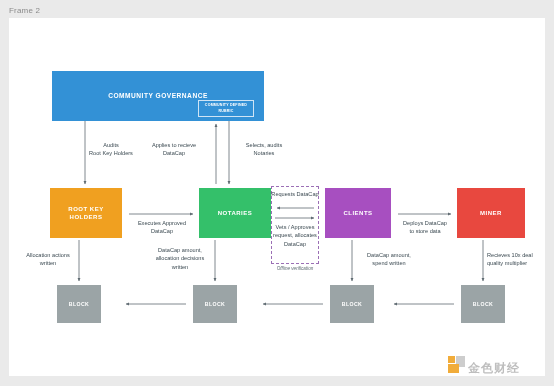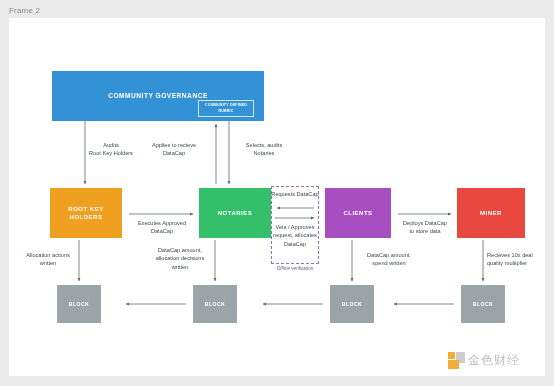--- a/index.html
+++ b/index.html
@@ -77,21 +77,21 @@
     width: 48px; height: 78px;
     border: 1px dashed #9b6fb5;
   }
 
   #wm { position: absolute; left: 448px; top: 352px; display: flex; align-items: center; gap: 3px; opacity: .92; }
   #wm-logo { position: relative; width: 17px; height: 17px; }
   #wm-logo .sq { position: absolute; }
   #wm-logo .s1 { left: 0; top: 0; width: 7px; height: 7px; background: #f0a62a; }
   #wm-logo .s2 { left: 8px; top: 0; width: 9px; height: 11px; background: #c9c9c9; }
   #wm-logo .s3 { left: 0; top: 8px; width: 11px; height: 9px; background: #f0a62a; }
-  #wm-text { font-size: 12px; font-weight: normal; color: #b9b9b9; letter-spacing: 1px; font-family: "DejaVu Sans", sans-serif; }
+  #wm-text { font-size: 12px; font-weight: bold; color: #b9b9b9; letter-spacing: 1px; font-family: "DejaVu Sans", sans-serif; margin-top: 8px; }
 </style>
 </head>
 <body>
 
 <div id="frame">
 
   <div id="frame-label">Frame 2</div>
 
   <div id="canvas">
 

